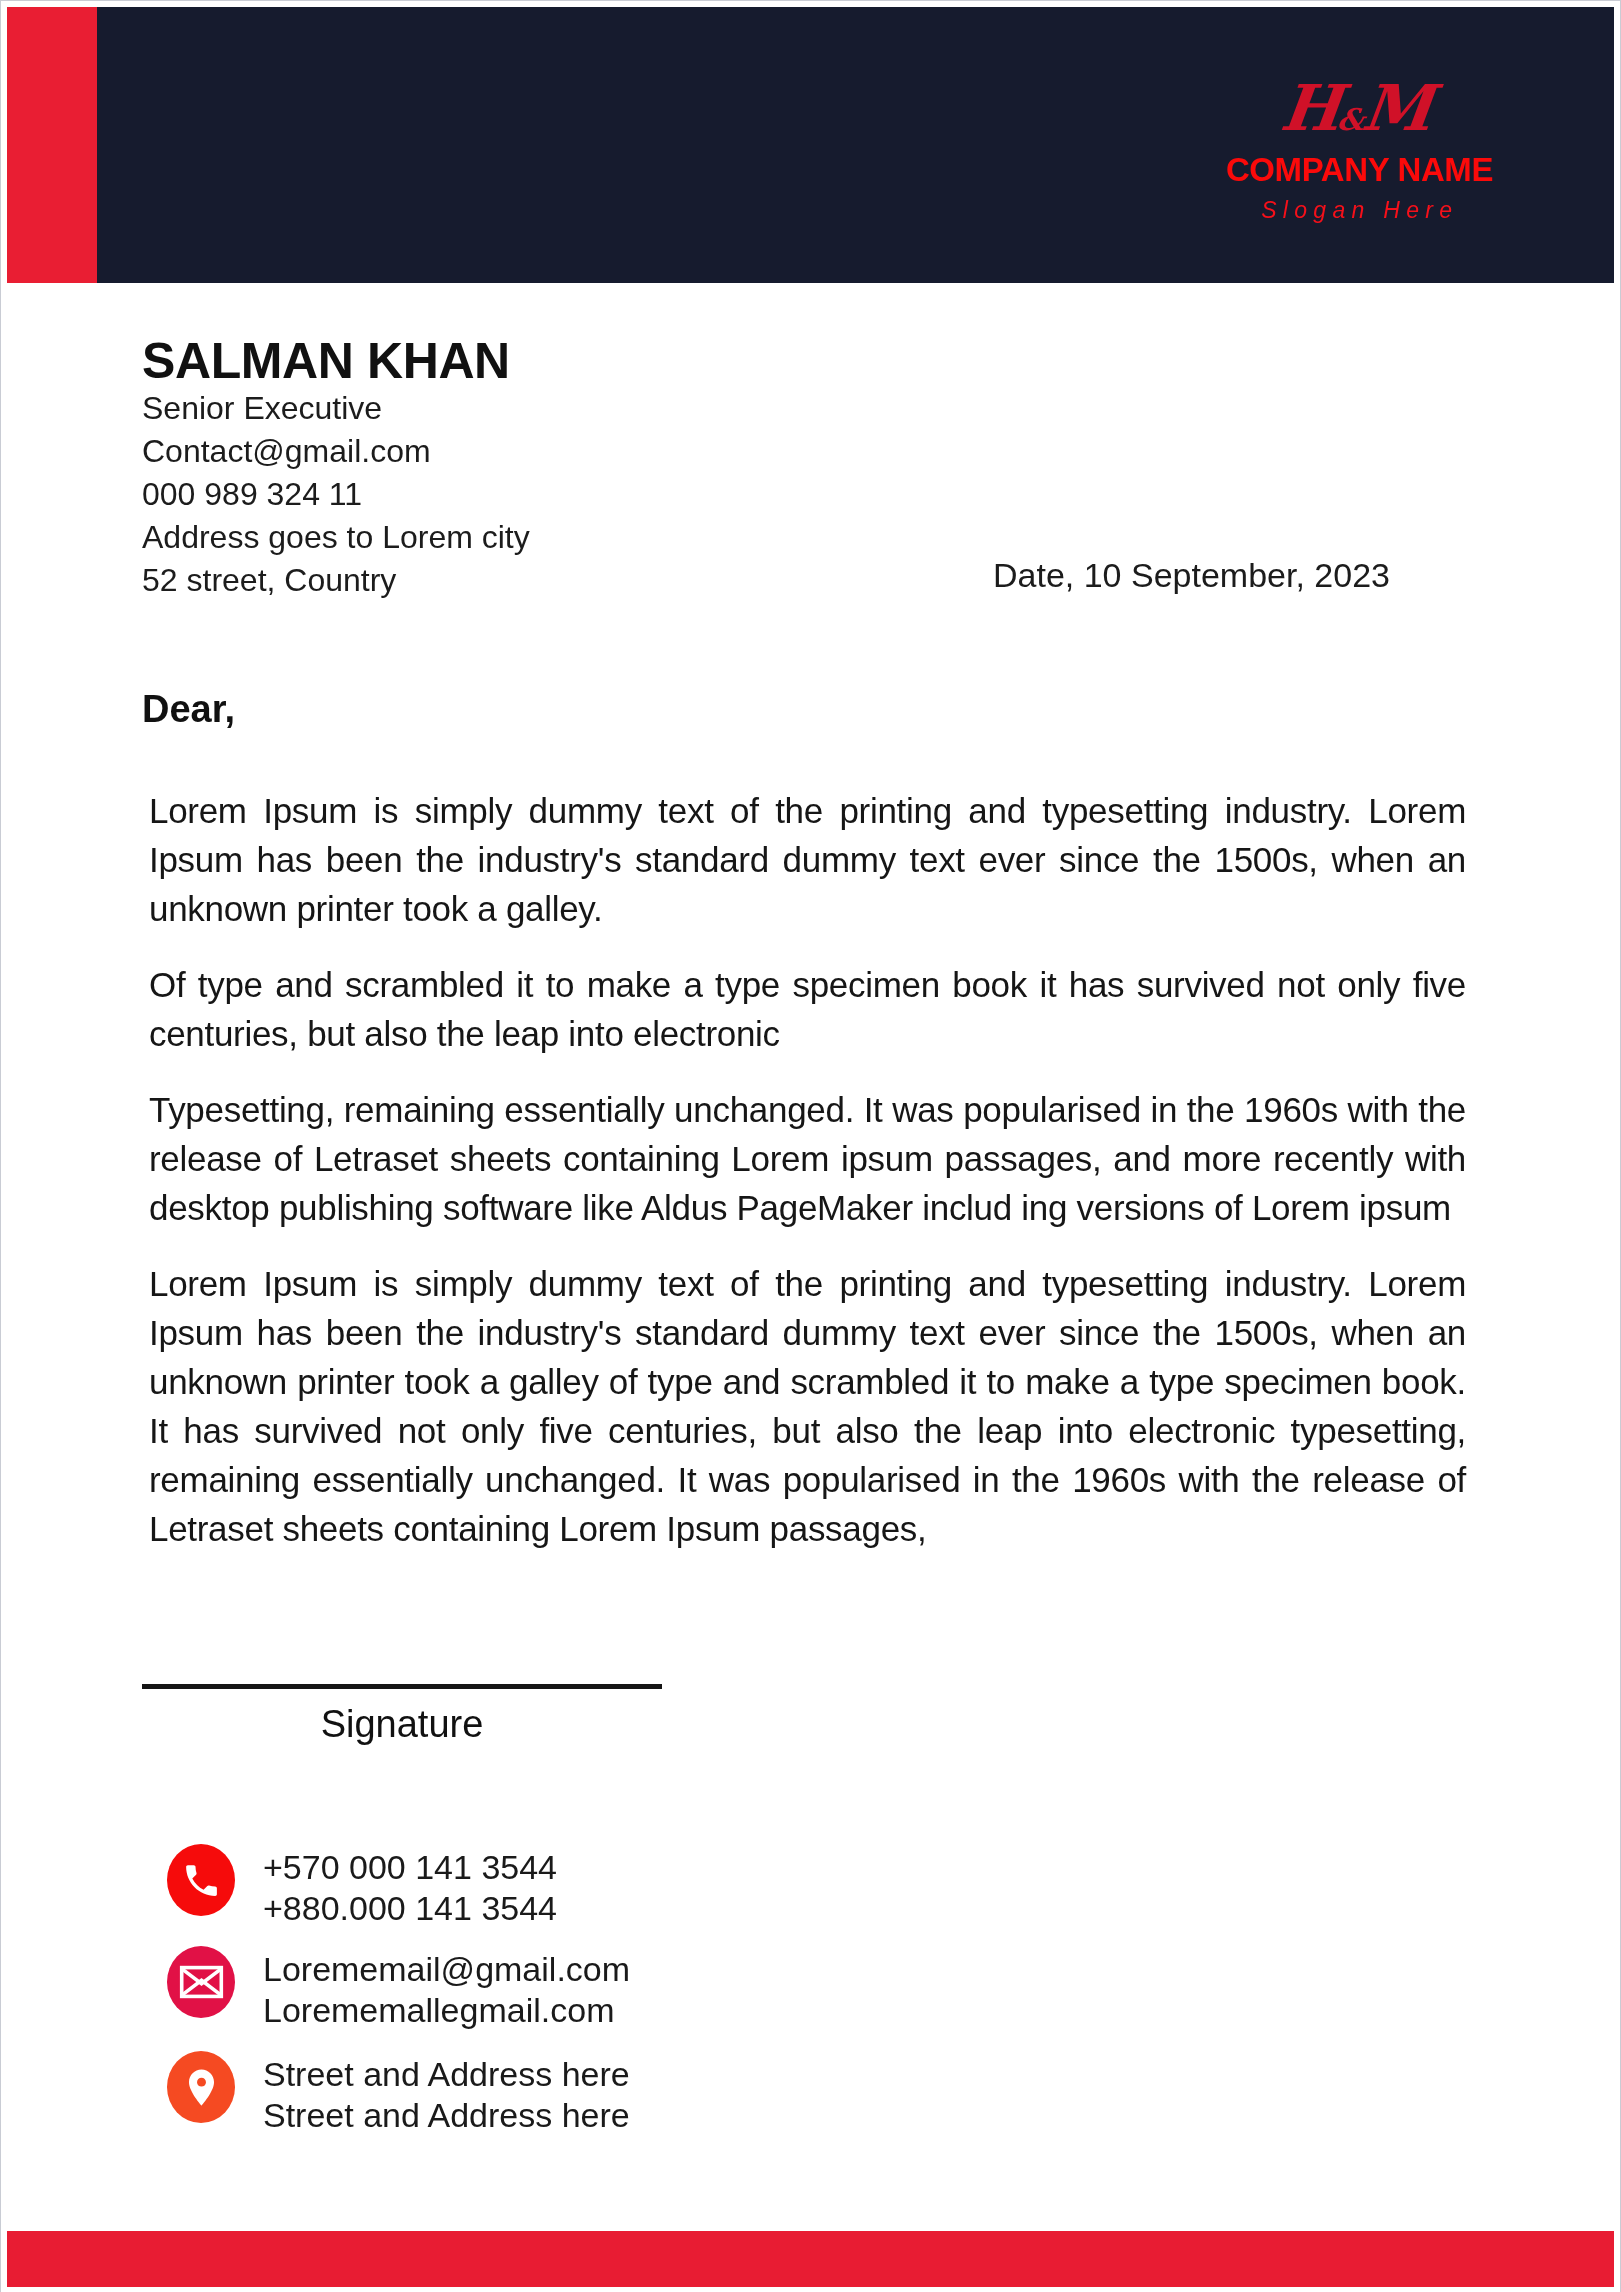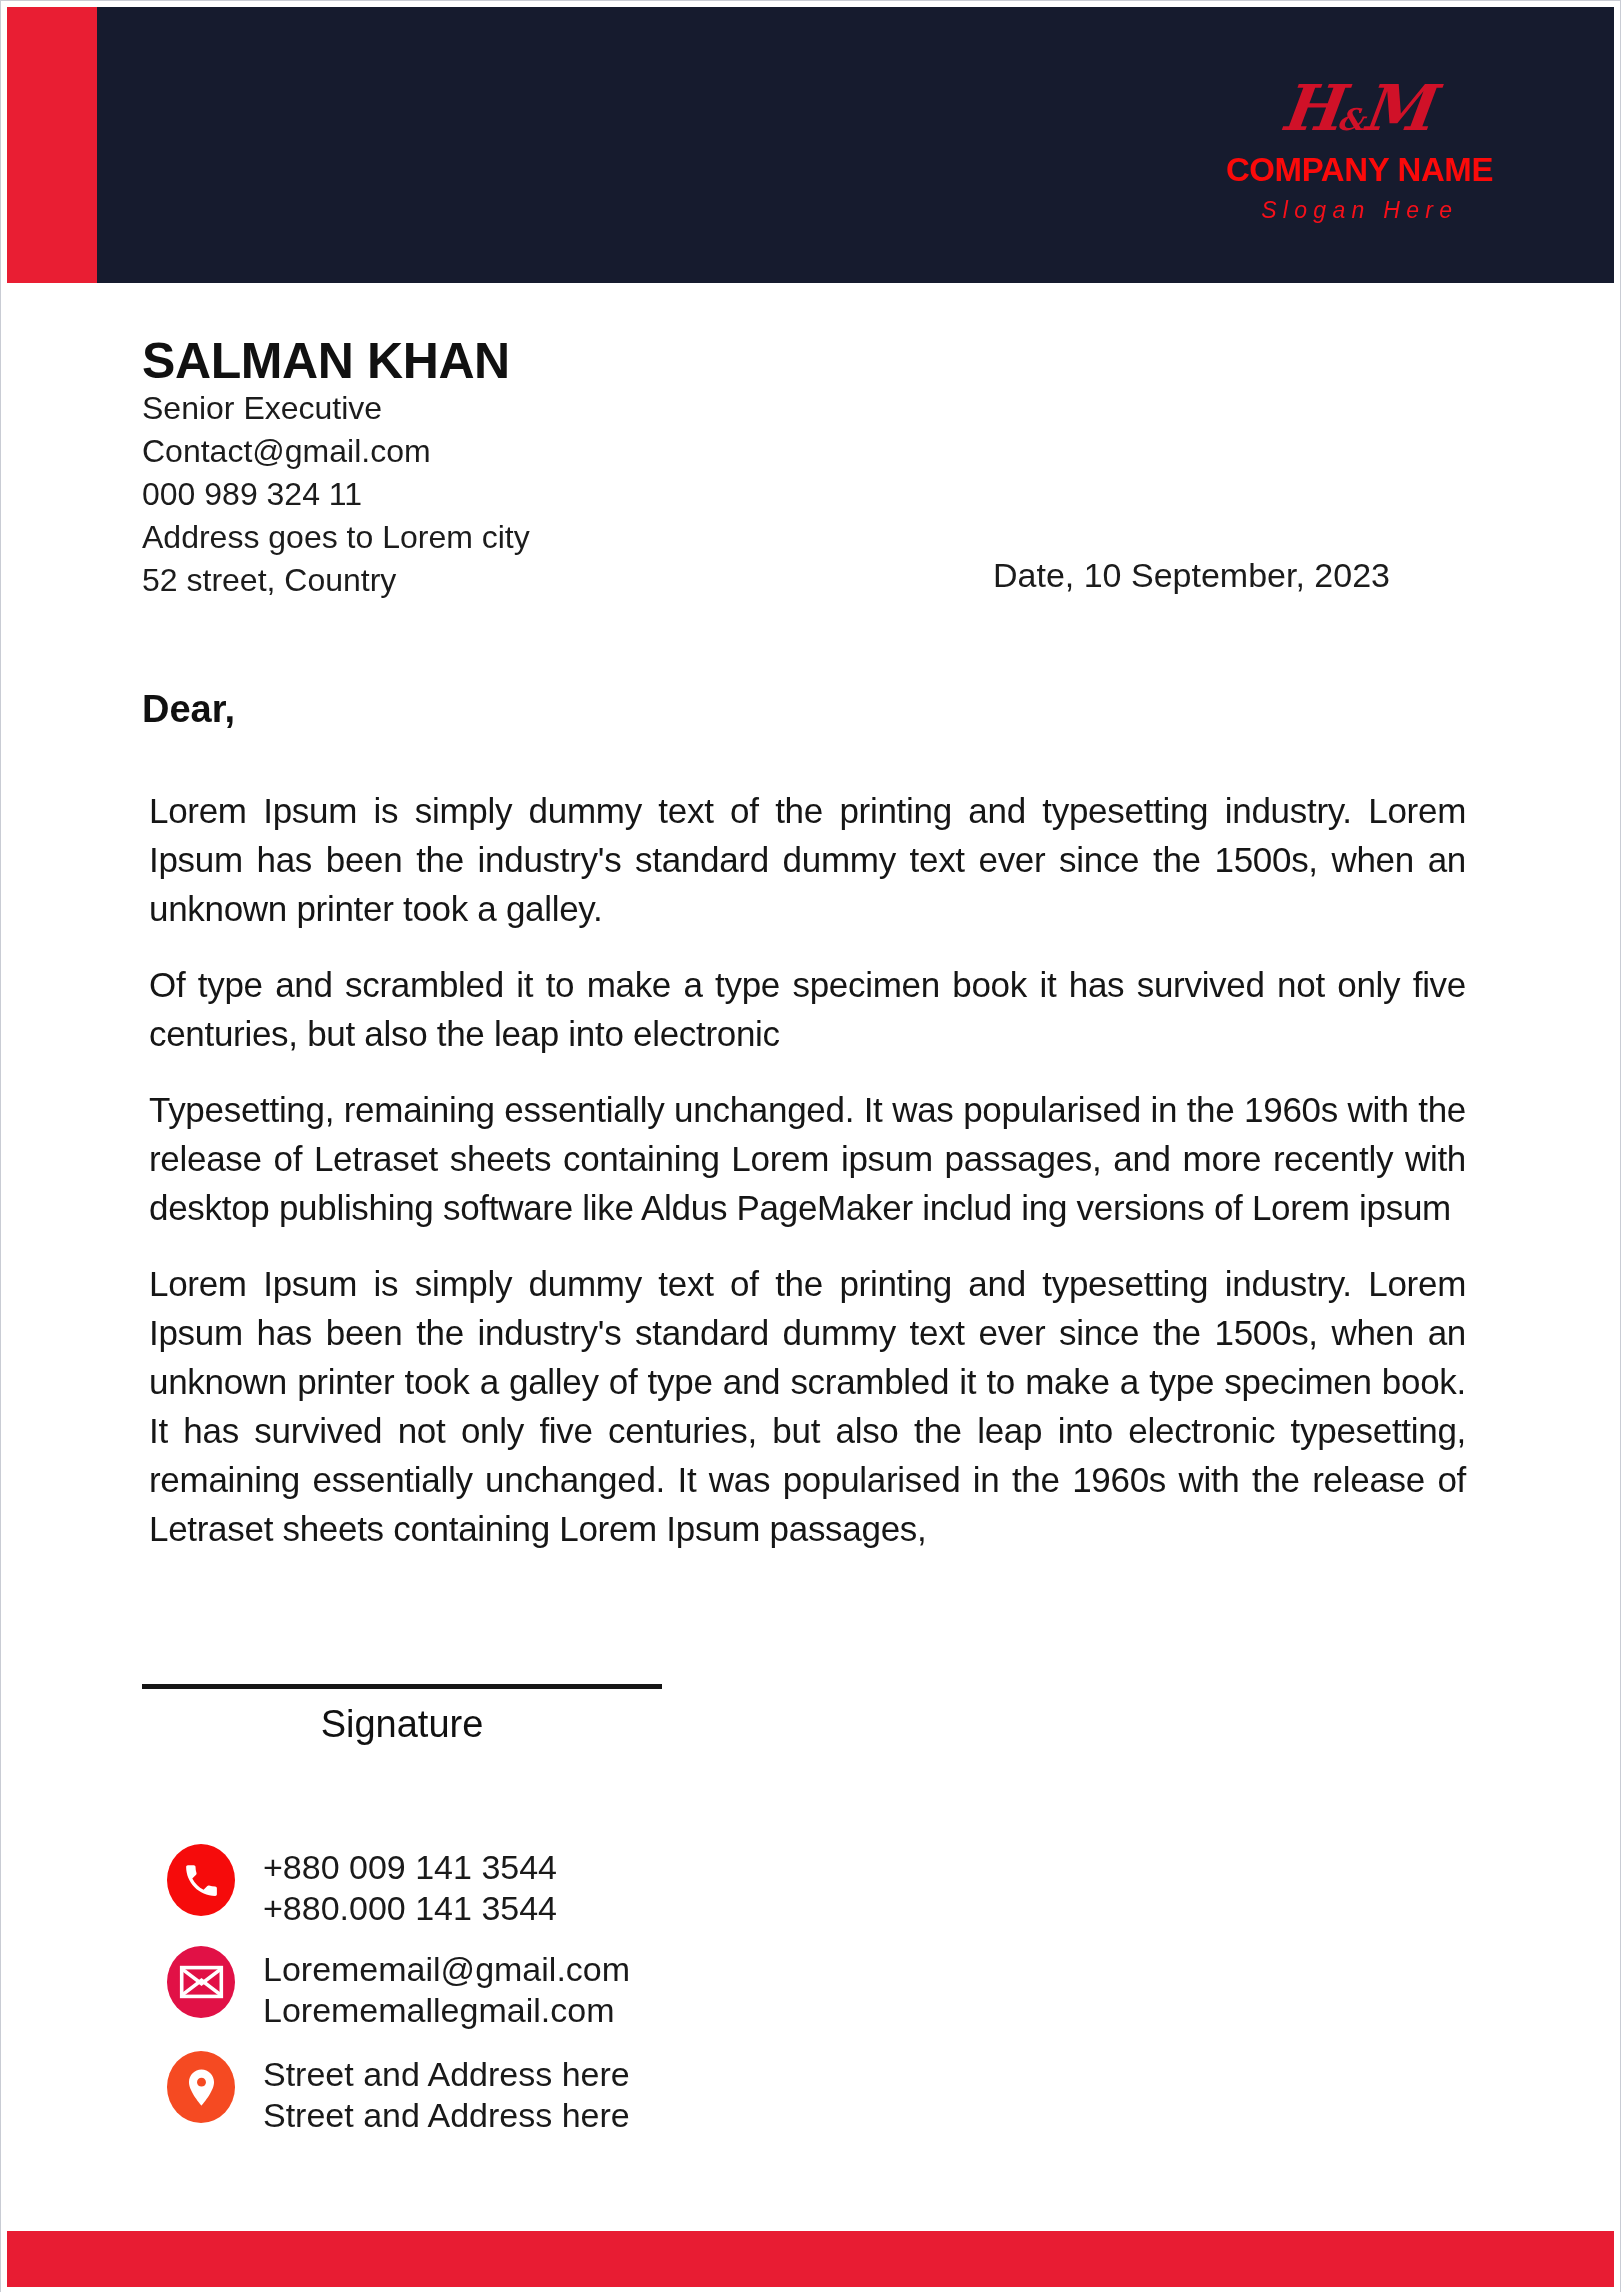--- a/index.html
+++ b/index.html
@@ -144,21 +144,21 @@
   <div class="sig-line"></div>
   <div class="sig-label">Signature</div>
 
   <div class="contact-row row-phone">
     <div class="icon-bubble bubble-phone">
       <svg width="41" height="41" viewBox="0 0 24 24" aria-hidden="true">
         <path fill="#ffffff" d="M6.62 10.79c1.44 2.83 3.76 5.14 6.59 6.59l2.2-2.21c.27-.27.67-.36 1.02-.24 1.12.37 2.33.57 3.57.57.55 0 1 .45 1 1V20c0 .55-.45 1-1 1-9.39 0-17-7.61-17-17 0-.55.45-1 1-1h3.5c.55 0 1 .45 1 1 0 1.25.2 2.45.57 3.57.11.35.03.74-.25 1.02l-2.2 2.2z"></path>
       </svg>
     </div>
     <div class="contact-text">
-      <div>+880 009 141 3544</div>
+      <div>+570 000 141 3544</div>
       <div>+880.000 141 3544</div>
     </div>
   </div>
 
   <div class="contact-row row-mail">
     <div class="icon-bubble bubble-mail">
       <svg width="45" height="38" viewBox="0 0 50 40" aria-hidden="true">
         <rect x="3" y="4" width="44" height="32" fill="none" stroke="#ffffff" stroke-width="4"></rect>
         <path d="M4 6 L25 22 L46 6" fill="none" stroke="#ffffff" stroke-width="4"></path>
         <path d="M4 34 L25 18 L46 34" fill="none" stroke="#ffffff" stroke-width="4"></path>

